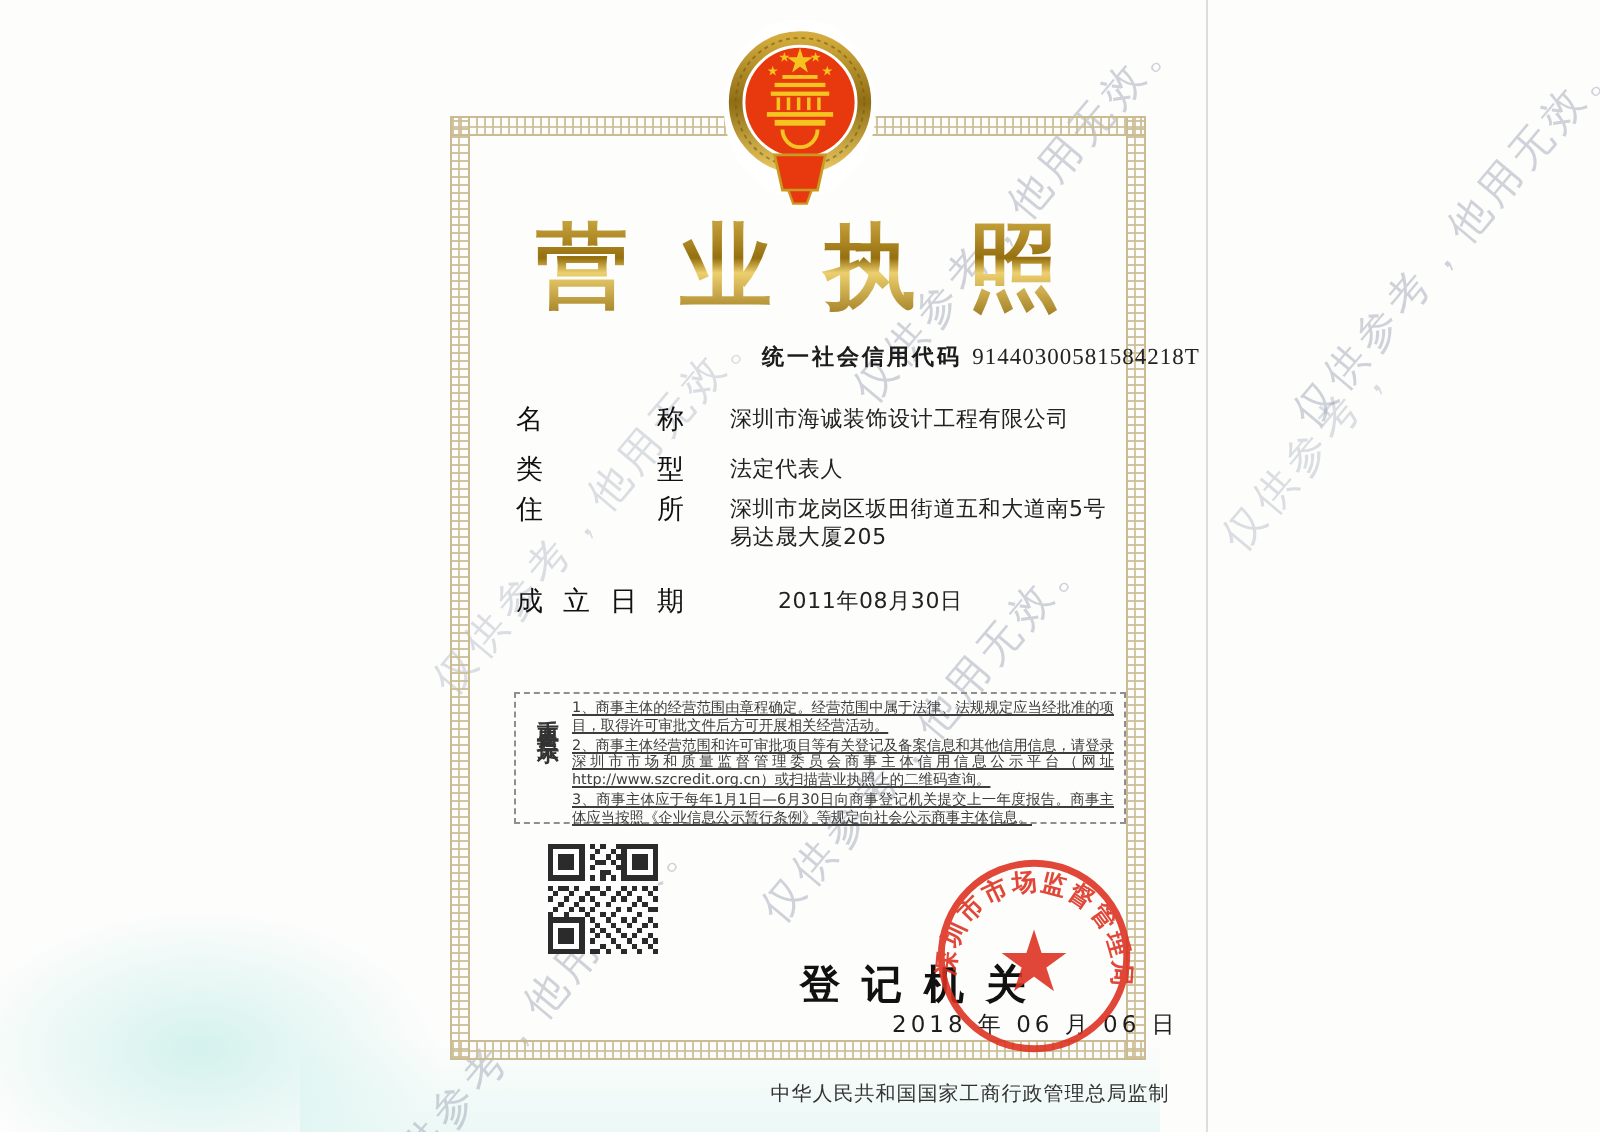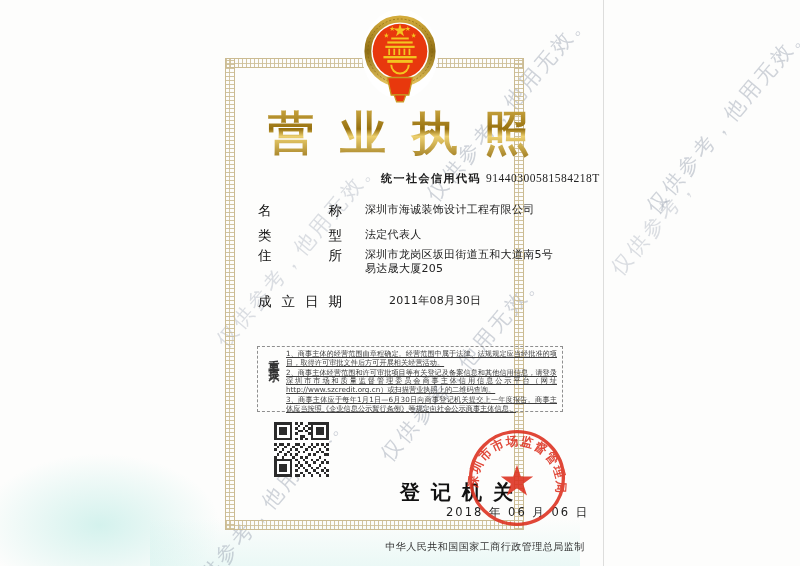--- a/index.html
+++ b/index.html
@@ -26,21 +26,21 @@
     transform-origin:center;pointer-events:none;
   }
   .wm1{left:728px;top:118px;}
   .wm2{left:508px;top:106px;}
   .wm3{left:298px;top:252px;color:rgba(138,148,165,.30);}
   .wm4{left:462px;top:366px;}
   .wm5{left:654px;top:226px;color:rgba(138,148,165,.30);}
   .wm6{left:266px;top:506px;}
 
   
-  .frame{left:225px;top:58px;width:299px;height:472px;}
+  .frame{left:225px;top:58px;width:348px;height:472px;}
   .band{position:absolute;border:1px solid #cbbb92;
     background:
       linear-gradient(0deg, rgba(0,0,0,0) 3px, rgba(205,190,150,.85) 3px, rgba(205,190,150,.85) 4px, rgba(0,0,0,0) 4px),
       repeating-linear-gradient(90deg, rgba(205,190,150,.9) 0 1px, rgba(0,0,0,0) 1px 4px);
   }
   .band-v{background:
       linear-gradient(90deg, rgba(0,0,0,0) 3px, rgba(205,190,150,.85) 3px, rgba(205,190,150,.85) 4px, rgba(0,0,0,0) 4px),
       repeating-linear-gradient(0deg, rgba(205,190,150,.9) 0 1px, rgba(0,0,0,0) 1px 4px);}
   .band-top{left:0;top:0;right:0;height:8px;}
   .band-bottom{left:0;bottom:0;right:0;height:8px;}

